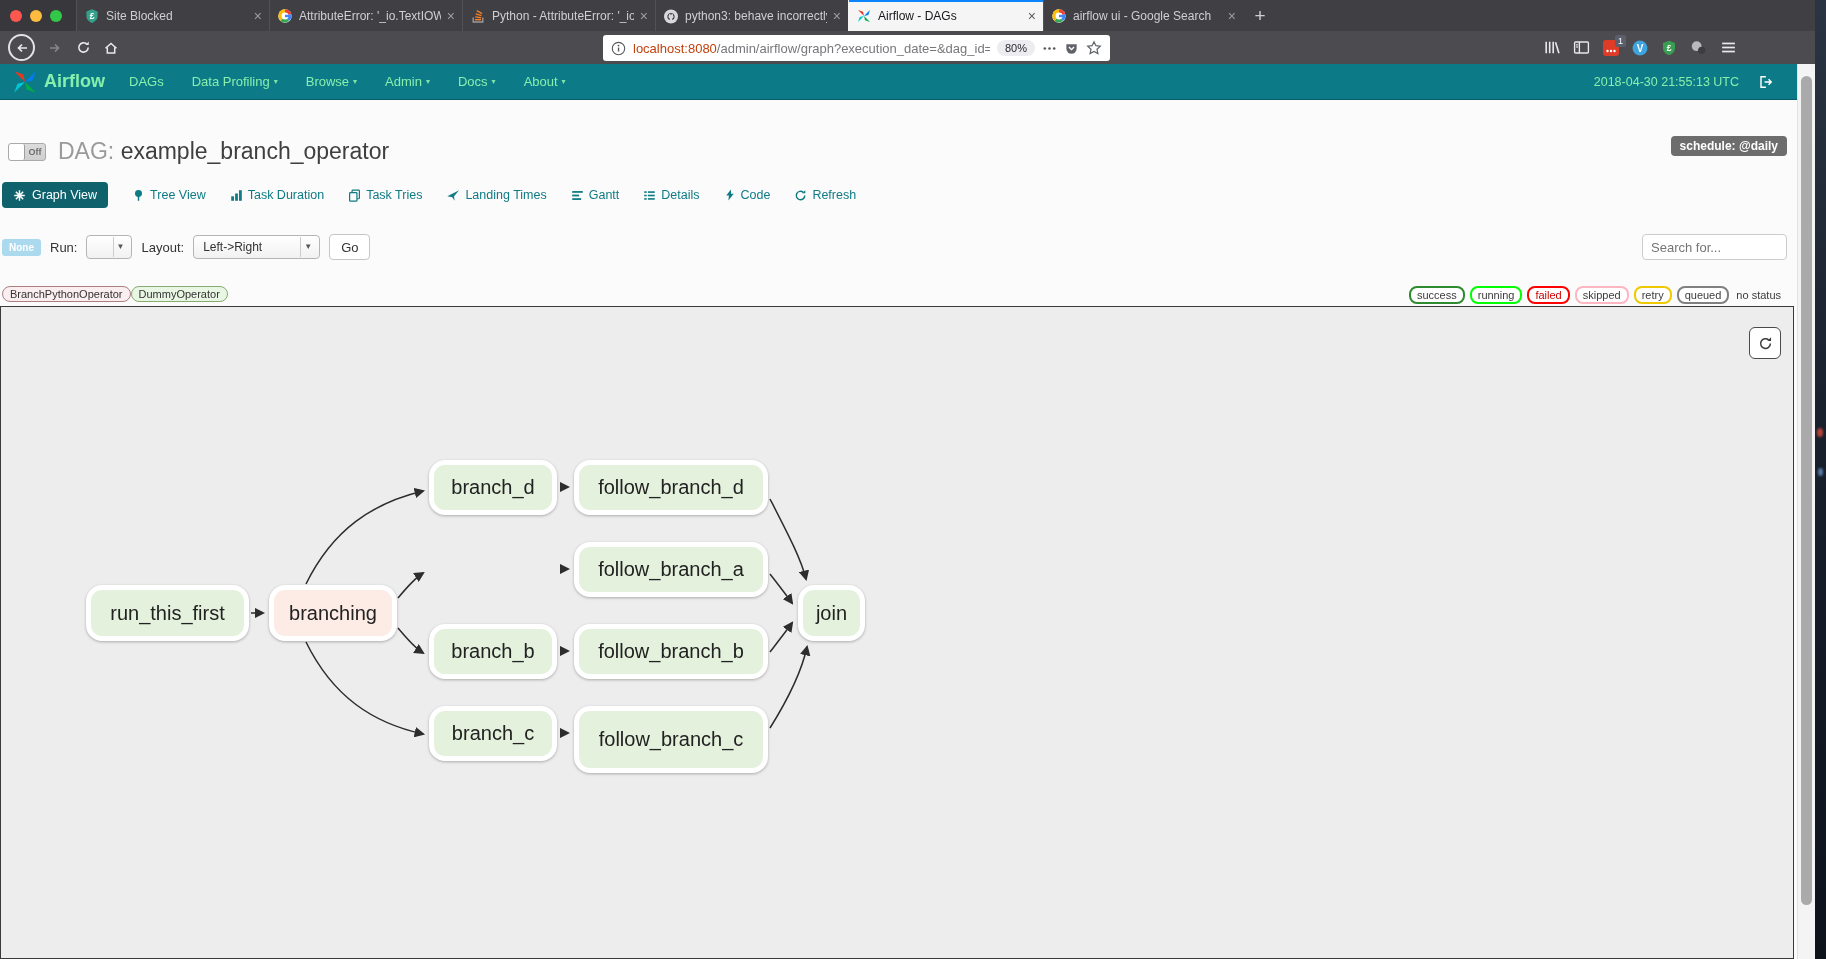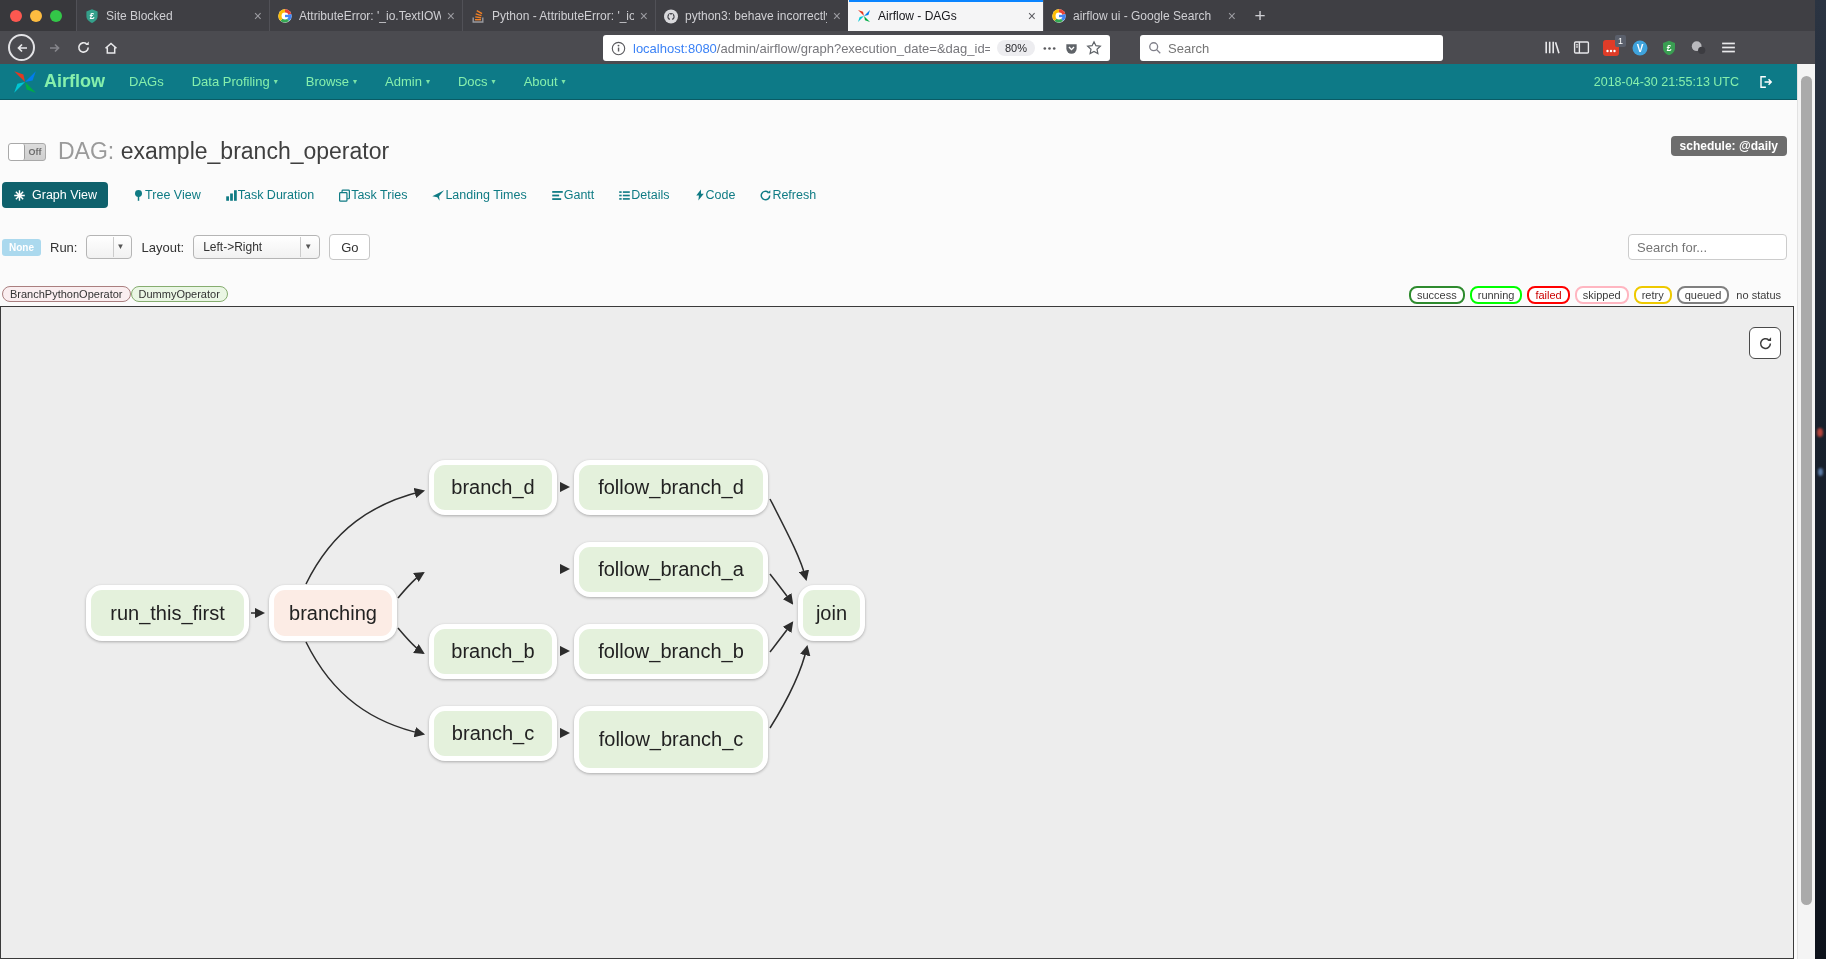--- a/index.html
+++ b/index.html
@@ -19,21 +19,21 @@
 .tab.active .tab-close{color:#5c5c61}
 .favicon{width:16px;height:16px;flex:none;display:inline-flex}
 .newtab{width:34px;display:flex;align-items:center;justify-content:center;color:#cfcfd3;font-size:19px;cursor:pointer}
 
 
 #toolbar{position:absolute;left:0;top:31px;width:1815px;height:33px;background:#4b4b50;display:flex;align-items:center;padding:0 8px}
 .navbtn{width:28px;height:28px;display:flex;align-items:center;justify-content:center;flex:none;cursor:pointer}
 .backcircle{width:27px;height:27px;border:2px solid #e3e3e6;border-radius:50%;display:flex;align-items:center;justify-content:center;margin-right:6px}
 #urlbar{position:absolute;left:603px;top:4px;width:507px;height:26px;background:#fff;border-radius:3px;display:flex;align-items:center;padding:0 8px;gap:7px;font-size:13px}
 #url-text{flex:1;white-space:nowrap;overflow:hidden}
-#url-text .host{color:#3b82f6}
+#url-text .host{color:#c2410c}
 #url-text .path{color:#77777c}
 .zoom-pill{background:#ededf0;border-radius:10px;padding:2px 8px;font-size:11px;color:#2a2a2e;flex:none;cursor:pointer}
 #searchbar{position:absolute;left:1140px;top:4px;width:303px;height:26px;background:#fff;border-radius:3px;display:flex;align-items:center;padding:0 8px;gap:6px}
 #searchbar input{border:none;outline:none;flex:1;font-size:13px;color:#333;background:transparent}
 #tool-right{position:absolute;left:1543px;top:0;height:33px;display:flex;align-items:center;gap:13px}
 .ext{position:relative;display:inline-flex;cursor:pointer}
 .ext-badge{position:absolute;top:-5px;right:-7px;background:#5a5f6b;color:#fff;font-size:9px;padding:0 3px;border-radius:2px;line-height:12px}
 
 
 #navbar{position:absolute;left:0;top:64px;width:1797px;height:36px;background:#0d7a87;display:flex;color:#86efac;padding:0 12px;border-bottom:1px solid rgba(0,0,0,.25)}
@@ -49,29 +49,29 @@
 .dag-toggle{width:38px;height:18px;border:1px solid #a9a9a9;border-radius:3px;background:linear-gradient(#dcdcdc,#cfcfcf);display:flex;cursor:pointer;overflow:hidden}
 .toggle-knob{width:16px;height:16px;background:#fff;border-right:1px solid #9e9e9e;border-radius:2px}
 .toggle-label{flex:1;font-size:9px;color:#6e6e6e;text-align:center;line-height:16px;font-weight:bold}
 #dag-title{font-size:23px}
 #dag-title .prefix{color:#9a9a9a}
 #dag-title .name{color:#3f3f3f}
 #schedule-badge{position:absolute;right:10px;top:36px;background:#6d6d6d;color:#fff;font-size:12px;font-weight:bold;padding:3px 9px;border-radius:4px}
 
 #views-row{position:absolute;left:2px;top:82px;display:flex;align-items:center;gap:24px;font-size:12.5px;color:#0f7b84}
 .view-btn{background:#0f616c;color:#fff;padding:6px 11px;border-radius:4px;display:flex;gap:6px;align-items:center;cursor:pointer}
-.view-link{display:flex;align-items:center;cursor:pointer}
+.view-link{display:flex;gap:5px;align-items:center;cursor:pointer}
 .view-link svg{flex:none}
 
 #controls-row{position:absolute;left:2px;top:134px;display:flex;align-items:center;gap:9px;font-size:13px;color:#333}
 .badge-none{background:#abd9ee;color:#fff;font-size:10px;font-weight:bold;padding:3px 7px;border-radius:3px}
 .mini-select{height:24px;border:1px solid #b5b5b5;border-radius:4px;background:linear-gradient(#fff,#f1f1f1);display:flex;align-items:center;font-size:12px;color:#333;padding:0 4px 0 9px;gap:6px;cursor:pointer}
 .mini-select .sel-caret{border-left:1px solid #ccc;padding:0 3px;font-size:8px;color:#555;line-height:20px}
 .go-btn{height:26px;padding:0 11px;border:1px solid #c6c6c6;border-radius:4px;background:#fff;font-size:13px;color:#333;cursor:pointer}
-#search-for{position:absolute;right:10px;top:134px;width:159px;height:26px;border:1px solid #ccc;border-radius:4px;padding:0 8px;font-size:13px;color:#333;outline:none}
+#search-for{position:absolute;right:10px;top:134px;width:145px;height:26px;border:1px solid #ccc;border-radius:4px;padding:0 8px;font-size:13px;color:#333;outline:none}
 
 #legend-row{position:absolute;left:2px;top:186px;display:flex;}
 .op-pill{font-size:11px;padding:1px 7px;border-radius:8px;border:1px solid;color:#333}
 #status-legend{position:absolute;right:14px;top:186px;display:flex;gap:5px;align-items:center;font-size:11px;color:#3c3c3c}
 .status-pill{padding:1px 6px;border-radius:8px;border:2px solid;background:#fff}
 .status-plain{padding:1px 2px}
 
 
 #graph-panel{position:absolute;left:0;top:206px;width:1794px;height:653px;background:#ededed;border:1px solid #3a3a3a}
 #panel-refresh{position:absolute;top:20px;right:12px;width:32px;height:32px;background:#fff;border:1px solid #4a4a4a;border-radius:6px;display:flex;align-items:center;justify-content:center;cursor:pointer;color:#3c3c3c}
@@ -218,27 +218,20 @@
       </svg>
     <svg viewBox="0 0 16 16" width="15" height="15">
         <path d="M2.5 3.5 h11 v4.5 a5.5 5.5 0 0 1 -11 0 Z" fill="#5f6368"></path>
         <path d="M5.3 6.5 L8 9.2 L10.7 6.5" stroke="#fff" stroke-width="1.5" fill="none"></path>
       </svg>
     <svg viewBox="0 0 16 16" width="16" height="16">
         <polygon points="8,1.8 9.9,5.7 14.3,6.2 11,9.2 11.9,13.6 8,11.4 4.1,13.6 5,9.2 1.7,6.2 6.1,5.7" fill="none" stroke="#5f6368" stroke-width="1.2"></polygon>
       </svg>
   </div>
 
-  <div id="searchbar">
-    <svg viewBox="0 0 16 16" width="14" height="14">
-        <circle cx="6.5" cy="6.5" r="4.5" fill="none" stroke="#80808a" stroke-width="1.5"></circle>
-        <line x1="10" y1="10" x2="14" y2="14" stroke="#80808a" stroke-width="1.5"></line>
-      </svg>
-    <input type="text" placeholder="Search" style="">
-  </div>
 
   <div id="tool-right">
     <svg viewBox="0 0 16 16" width="17" height="17">
         <path d="M3 2.5 v11 M6.3 2.5 v11 M9.6 2.5 v11 M11.8 3 l3.2 10.5" stroke="#e9e9eb" stroke-width="1.5" fill="none"></path>
       </svg>
     <svg viewBox="0 0 16 16" width="17" height="17">
         <rect x="1.5" y="2.8" width="13" height="10.4" rx="1" fill="none" stroke="#e9e9eb" stroke-width="1.3"></rect>
         <line x1="6" y1="2.8" x2="6" y2="13.2" stroke="#e9e9eb" stroke-width="1.3"></line>
         <line x1="2.8" y1="5.5" x2="4.8" y2="5.5" stroke="#e9e9eb" stroke-width="1.1"></line>
         <line x1="2.8" y1="7.5" x2="4.8" y2="7.5" stroke="#e9e9eb" stroke-width="1.1"></line>

